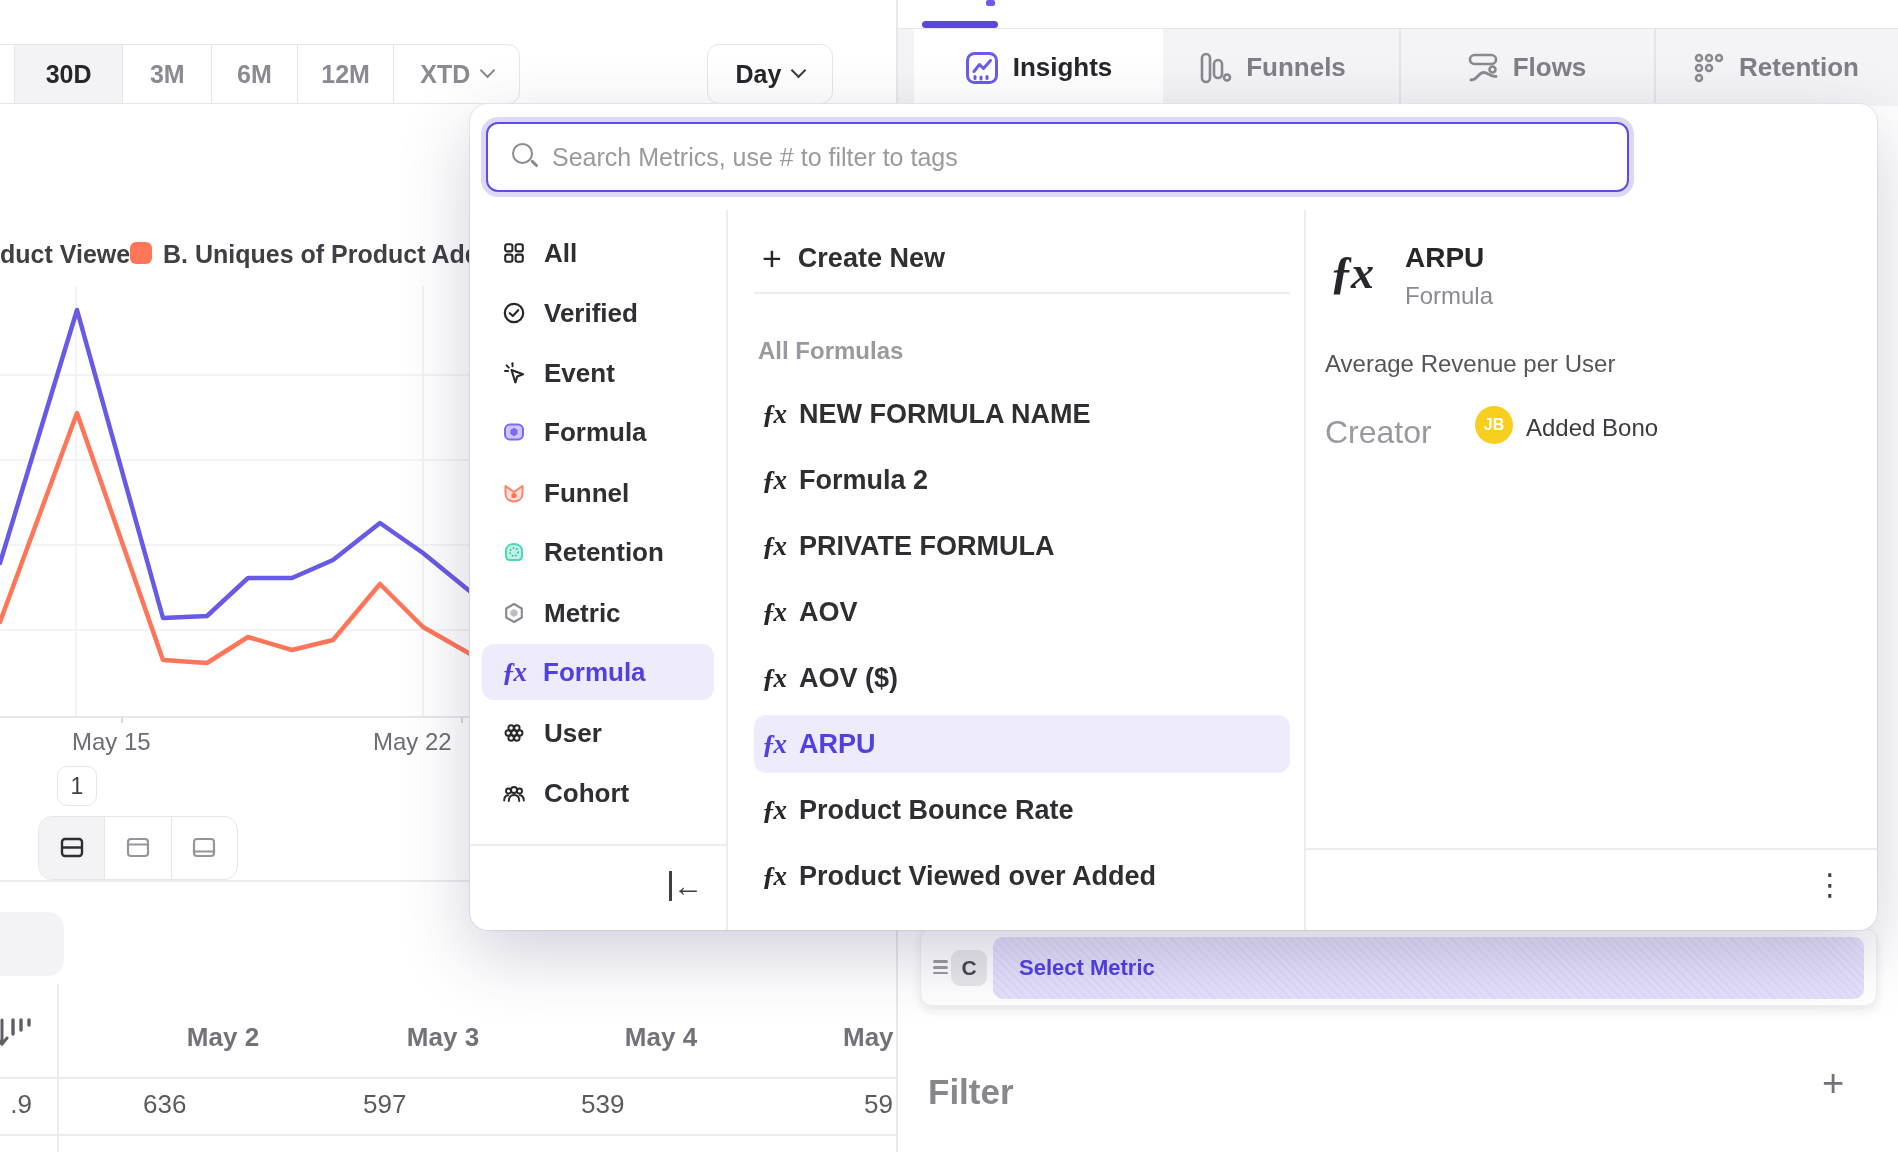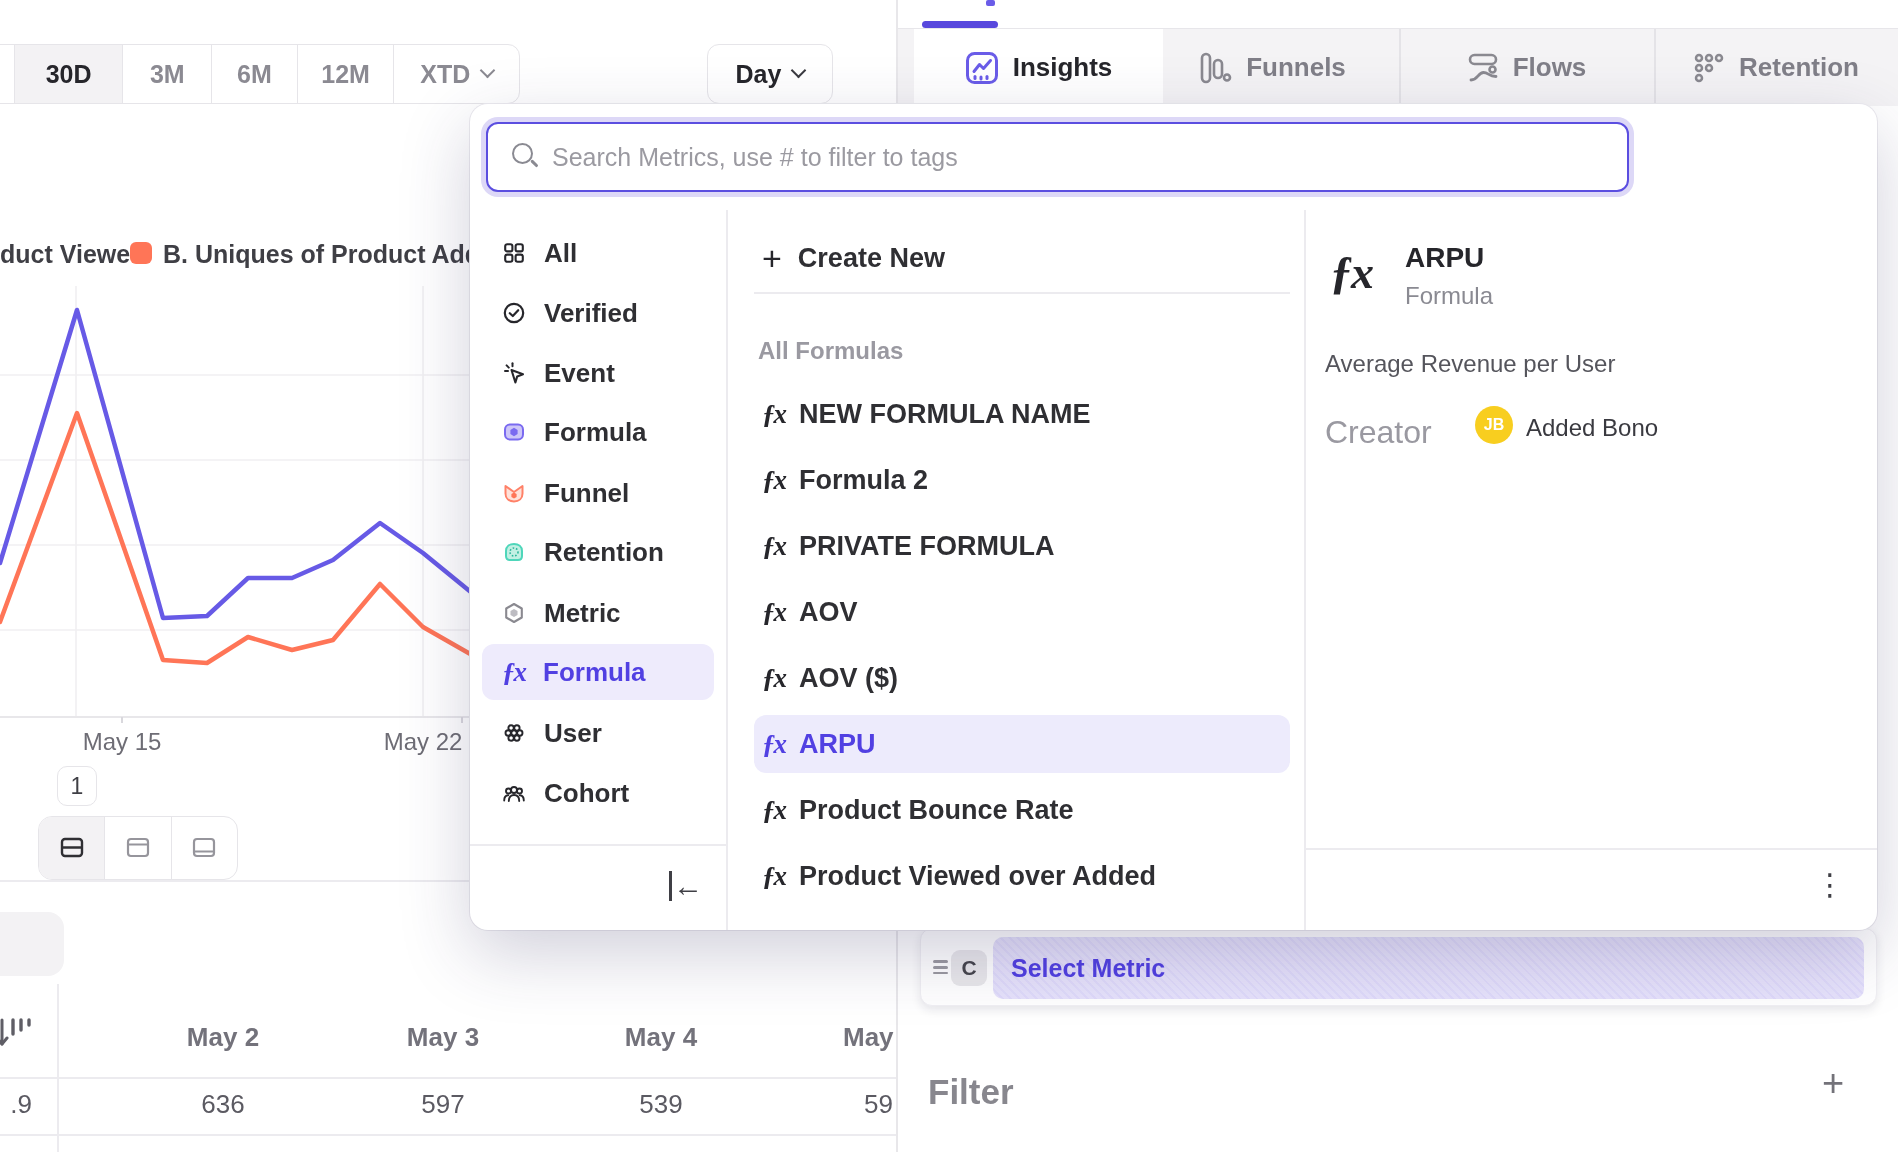--- a/index.html
+++ b/index.html
@@ -16,33 +16,33 @@
   .seg.on{background:#F3F2F4;color:#26262B}
   .chev{width:11px;height:11px;border-right:2.6px solid #6F6E76;border-bottom:2.6px solid #6F6E76;
         display:inline-block;transform:rotate(45deg);margin-left:12px;margin-top:-8px}
   .daybtn{left:707px;top:44px;width:126px;height:60px;border:1.5px solid #E6E5E9;border-radius:12px;
           background:#fff;display:flex;align-items:center;justify-content:center;
           font-size:25px;font-weight:600;color:#26262B}
   .daybtn .chev{border-color:#3A3A40}
   
   .legend-txt{font-size:25px;font-weight:600;color:#3F3F45;top:240px}
   .swatch{width:22px;height:22px;border-radius:6px;background:#FF7557;top:242px}
-  .xlab{font-size:24px;color:#6E6D75;top:728px;width:100px;text-align:center}
+  .xlab{font-size:24px;color:#6E6D75;top:728px;width:100px;}
   
   .page1{left:57px;top:766px;width:40px;height:40px;border:1.5px solid #E6E5E9;border-radius:10px;
          display:flex;align-items:center;justify-content:center;font-size:23px;color:#3F3F45;background:#fff}
   .toggles{left:38px;top:816px;width:200px;height:64px;border:1.5px solid #E6E5E9;border-radius:14px;
            display:flex;overflow:hidden;background:#fff}
   .tgl{flex:1;display:flex;align-items:center;justify-content:center;border-right:1.5px solid #E6E5E9}
   .tgl:last-child{border-right:none}
   .tgl.on{background:#F3F2F4}
   
   .hline{background:#ECEBEF;height:2px}
   .th{top:1022px;font-size:26px;font-weight:600;color:#73727B;width:160px;text-align:center;white-space:nowrap}
-  .td{top:1089px;font-size:26px;color:#5B5A62;width:160px;text-align:center;white-space:nowrap}
+  .td{top:1089px;font-size:26px;color:#5B5A62;width:160px;white-space:nowrap}
   .cornertab{left:-26px;top:912px;width:90px;height:64px;border-radius:16px;background:#F3F2F4}
   
   .strip{left:898px;top:29px;width:1000px;height:77px;background:#F4F3F5}
   .tab{position:absolute;top:0;height:77px;display:flex;align-items:center;justify-content:center;gap:14px;
        font-size:26px;font-weight:600;color:#807F88}
   .tab.on{background:#fff;color:#26262B}
   .tabsep{position:absolute;top:0;width:1.5px;height:77px;background:#E4E3E7}
   
   .dropdown{left:470px;top:104px;width:1407px;height:826px;background:#fff;border-radius:18px;z-index:10;
             box-shadow:0 24px 70px rgba(45,40,90,.22),0 0 0 1px #EDECF0}
@@ -76,21 +76,21 @@
          justify-content:center;font-size:30px;color:#3F3F45;letter-spacing:0}
   
   .card{left:920px;top:928px;width:957px;height:78px;background:#fff;border:1px solid #F0EFF3;border-radius:12px;
         box-shadow:0 4px 10px rgba(30,30,60,.10)}
   .grip{position:absolute;left:12px;top:28px;width:15px}
   .grip i{display:block;height:2.4px;background:#9B9AA1;margin:3.4px 0;border-radius:2px}
   .cbadge{position:absolute;left:30px;top:21px;width:36px;height:36px;border-radius:9px;background:#E9E8EB;
           display:flex;align-items:center;justify-content:center;font-size:21px;font-weight:700;color:#46464C}
   .pill{position:absolute;left:72px;top:8px;width:871px;height:62px;border-radius:10px;background:#E6E2FB;
         background-image:repeating-linear-gradient(45deg,rgba(90,70,230,.05) 0 2px,transparent 2px 6px);
-        display:flex;align-items:center;padding-left:18px;font-size:25px;font-weight:600;color:#5140E2}
+        display:flex;align-items:center;padding-left:26px;font-size:22px;font-weight:600;color:#5140E2}
   .filterlab{left:928px;top:1072px;font-size:35px;font-weight:600;color:#88878E}
   .filterplus{left:1822px;top:1062px;font-size:38px;font-weight:300;color:#737279}
   svg{display:block}
 </style>
 </head>
 <body>
 
 <div id="app">
 
   <div class="abs seg-wrap">

